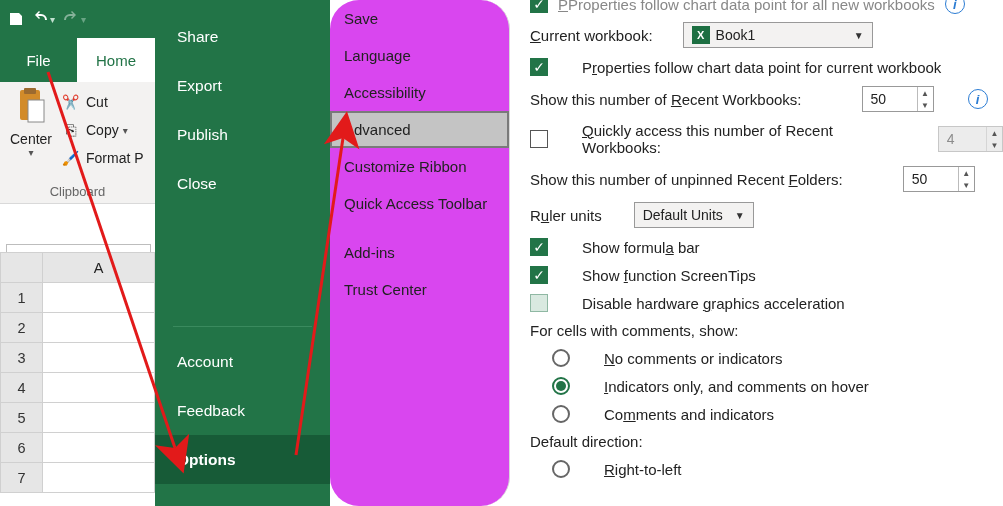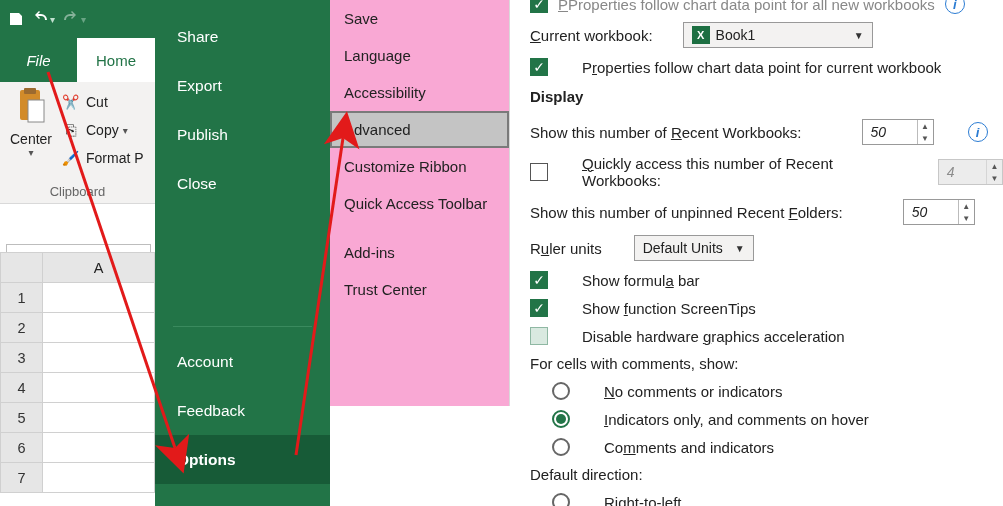--- a/index.html
+++ b/index.html
@@ -12,21 +12,21 @@
     display: flex; align-items: center;
     padding-left: 8px;
   }
   .titlebar .q-item { margin-right: 8px; display:flex; align-items:center; color:#fff; font-size:13px;}
   .chev-small { font-size:10px; color:#c0e0cf; margin-left:2px;}
   .tabs {
     position: absolute; left: 0; top: 38px; width: 155px; height: 44px;
     display:flex;
   }
   .tab-file {
-    background:#227447; color:#fff; width:77px; display:flex; align-items:center; justify-content:center; font-size:15px; height:44px;font-style:italic;
+    background:#227447; color:#fff; width:77px; display:flex; align-items:center; justify-content:center; font-size:15px; height:44px;
   }
   .tab-home {
     background:#fff; color:#217346; width:78px; display:flex; align-items:center; justify-content:center; font-size:15px; height:44px;
     border-top: 1px solid #fff;
   }
 
   .ribbon {
     position:absolute; left:0; top:82px; width:155px; height:122px;
     background:#f3f2f1; border-bottom:1px solid #d9d9d9;
     display:flex;
@@ -65,23 +65,24 @@
   }
   .bs-item {
     padding: 0 22px; height:49px; display:flex; align-items:center;
     font-size:15.5px; cursor:pointer;
   }
   .bs-sep { height:1px; background:#3a8a5e; margin:8px 18px 10px 18px; }
   .bs-selected { background:#175b37;font-weight:bold; }
 
   
   .optnav {
-    position:absolute; left:330px; top:0; width:180px; height:406px;
-    background:#f9a8d4; border-right:1px solid #d9d9d9;
+    position:absolute; left:330px; top:0; width:180px; height:506px;
+    background:#d946ef; border-right:1px solid #d9d9d9;
     padding-top:0;
+    border-radius:29px;
   }
   .optnav .nav-item {
     padding: 10px 14px; font-size:15px; cursor:pointer;
   }
   .optnav .nav-sep { height:12px; }
   .optnav .nav-selected {
     background:#c4c4c4; border:2px solid #7a7a7a; padding:8px 12px;
   }
 
   
@@ -100,21 +101,21 @@
   .chk.checked { background:#227447; border-color:#227447; }
   .chk.empty { background:#fff; }
   .chk.light { background:#d9e9e0; border-color:#8fb8a3;}
   .section-title { font-weight:600; margin:12px 0 14px 0; font-size:15px; }
   .dropdown {
     border:1px solid #999; background:#f3f2f1; height:26px; display:flex; align-items:center; padding:0 8px; font-size:14px;
   }
   .dropdown .dd-arrow { margin-left:auto; font-size:10px; color:#333;}
   .wb-dd { width:190px; margin-left:6px;}
   .excel-chip { width:18px; height:18px; background:#1d6f42; color:#fff; font-size:11px; font-weight:bold; display:inline-flex; align-items:center; justify-content:center; margin-right:6px;}
-  .spin { border:1px solid #999; width:72px; height:26px; display:flex; align-items:center; justify-content:space-between; padding:0 0 0 8px; font-size:14px;font-style:italic;}
+  .spin { border:1px solid #999; width:72px; height:26px; display:flex; align-items:center; justify-content:space-between; padding:0 0 0 8px; font-size:14px;}
   .spin .spinbtns { width:16px; height:100%; border-left:1px solid #bbb; display:flex; flex-direction:column;}
   .spin .sb { flex:1; display:flex; align-items:center; justify-content:center; font-size:8px; color:#555;}
   .spin.disabled { background:#ececec; color:#8c8c8c; border-color:#c7c7c7;}
   .spin.disabled .spinbtns { border-color:#d5d5d5;}
   .info-icon { width:20px; height:20px; border:1.5px solid #2b7cd3; border-radius:50%; color:#2b7cd3; display:inline-flex; align-items:center; justify-content:center; font-size:13px; font-style:italic; font-weight:bold; margin-left:10px;}
   .radio { width:18px; height:18px; border:2px solid #666; border-radius:50%; margin-right:10px; display:inline-flex; align-items:center; justify-content:center; flex:0 0 18px;}
   .radio.sel { border-color:#227447;}
   .radio.sel::after { content:""; width:10px; height:10px; background:#227447; border-radius:50%; }
   .truncated-top { color:#888; font-size:14.5px; white-space:nowrap; margin-bottom:8px; margin-top:-6px; display:flex; align-items:center;}
   .subgroup { margin-left:22px; }
@@ -284,21 +285,20 @@
       <span>Book1</span>
       <span class="dd-arrow">▼</span>
     </div>
   </div>
 
   <div class="row">
     <span class="chk checked">✓</span>
     <span class="lbl">P<span class="uline">r</span>operties follow chart data point for current workbook</span>
   </div>
 
-  <div class="section-title">Display</div>
 
   <div class="row">
     <span class="lbl">Show this number of <span class="uline">R</span>ecent Workbooks:</span>
     <div style="width:12px;"></div>
     <div class="spin">
       <span>50</span>
       <span class="spinbtns">
           <span class="sb">▲</span>
           <span class="sb">▼</span>
         </span>

